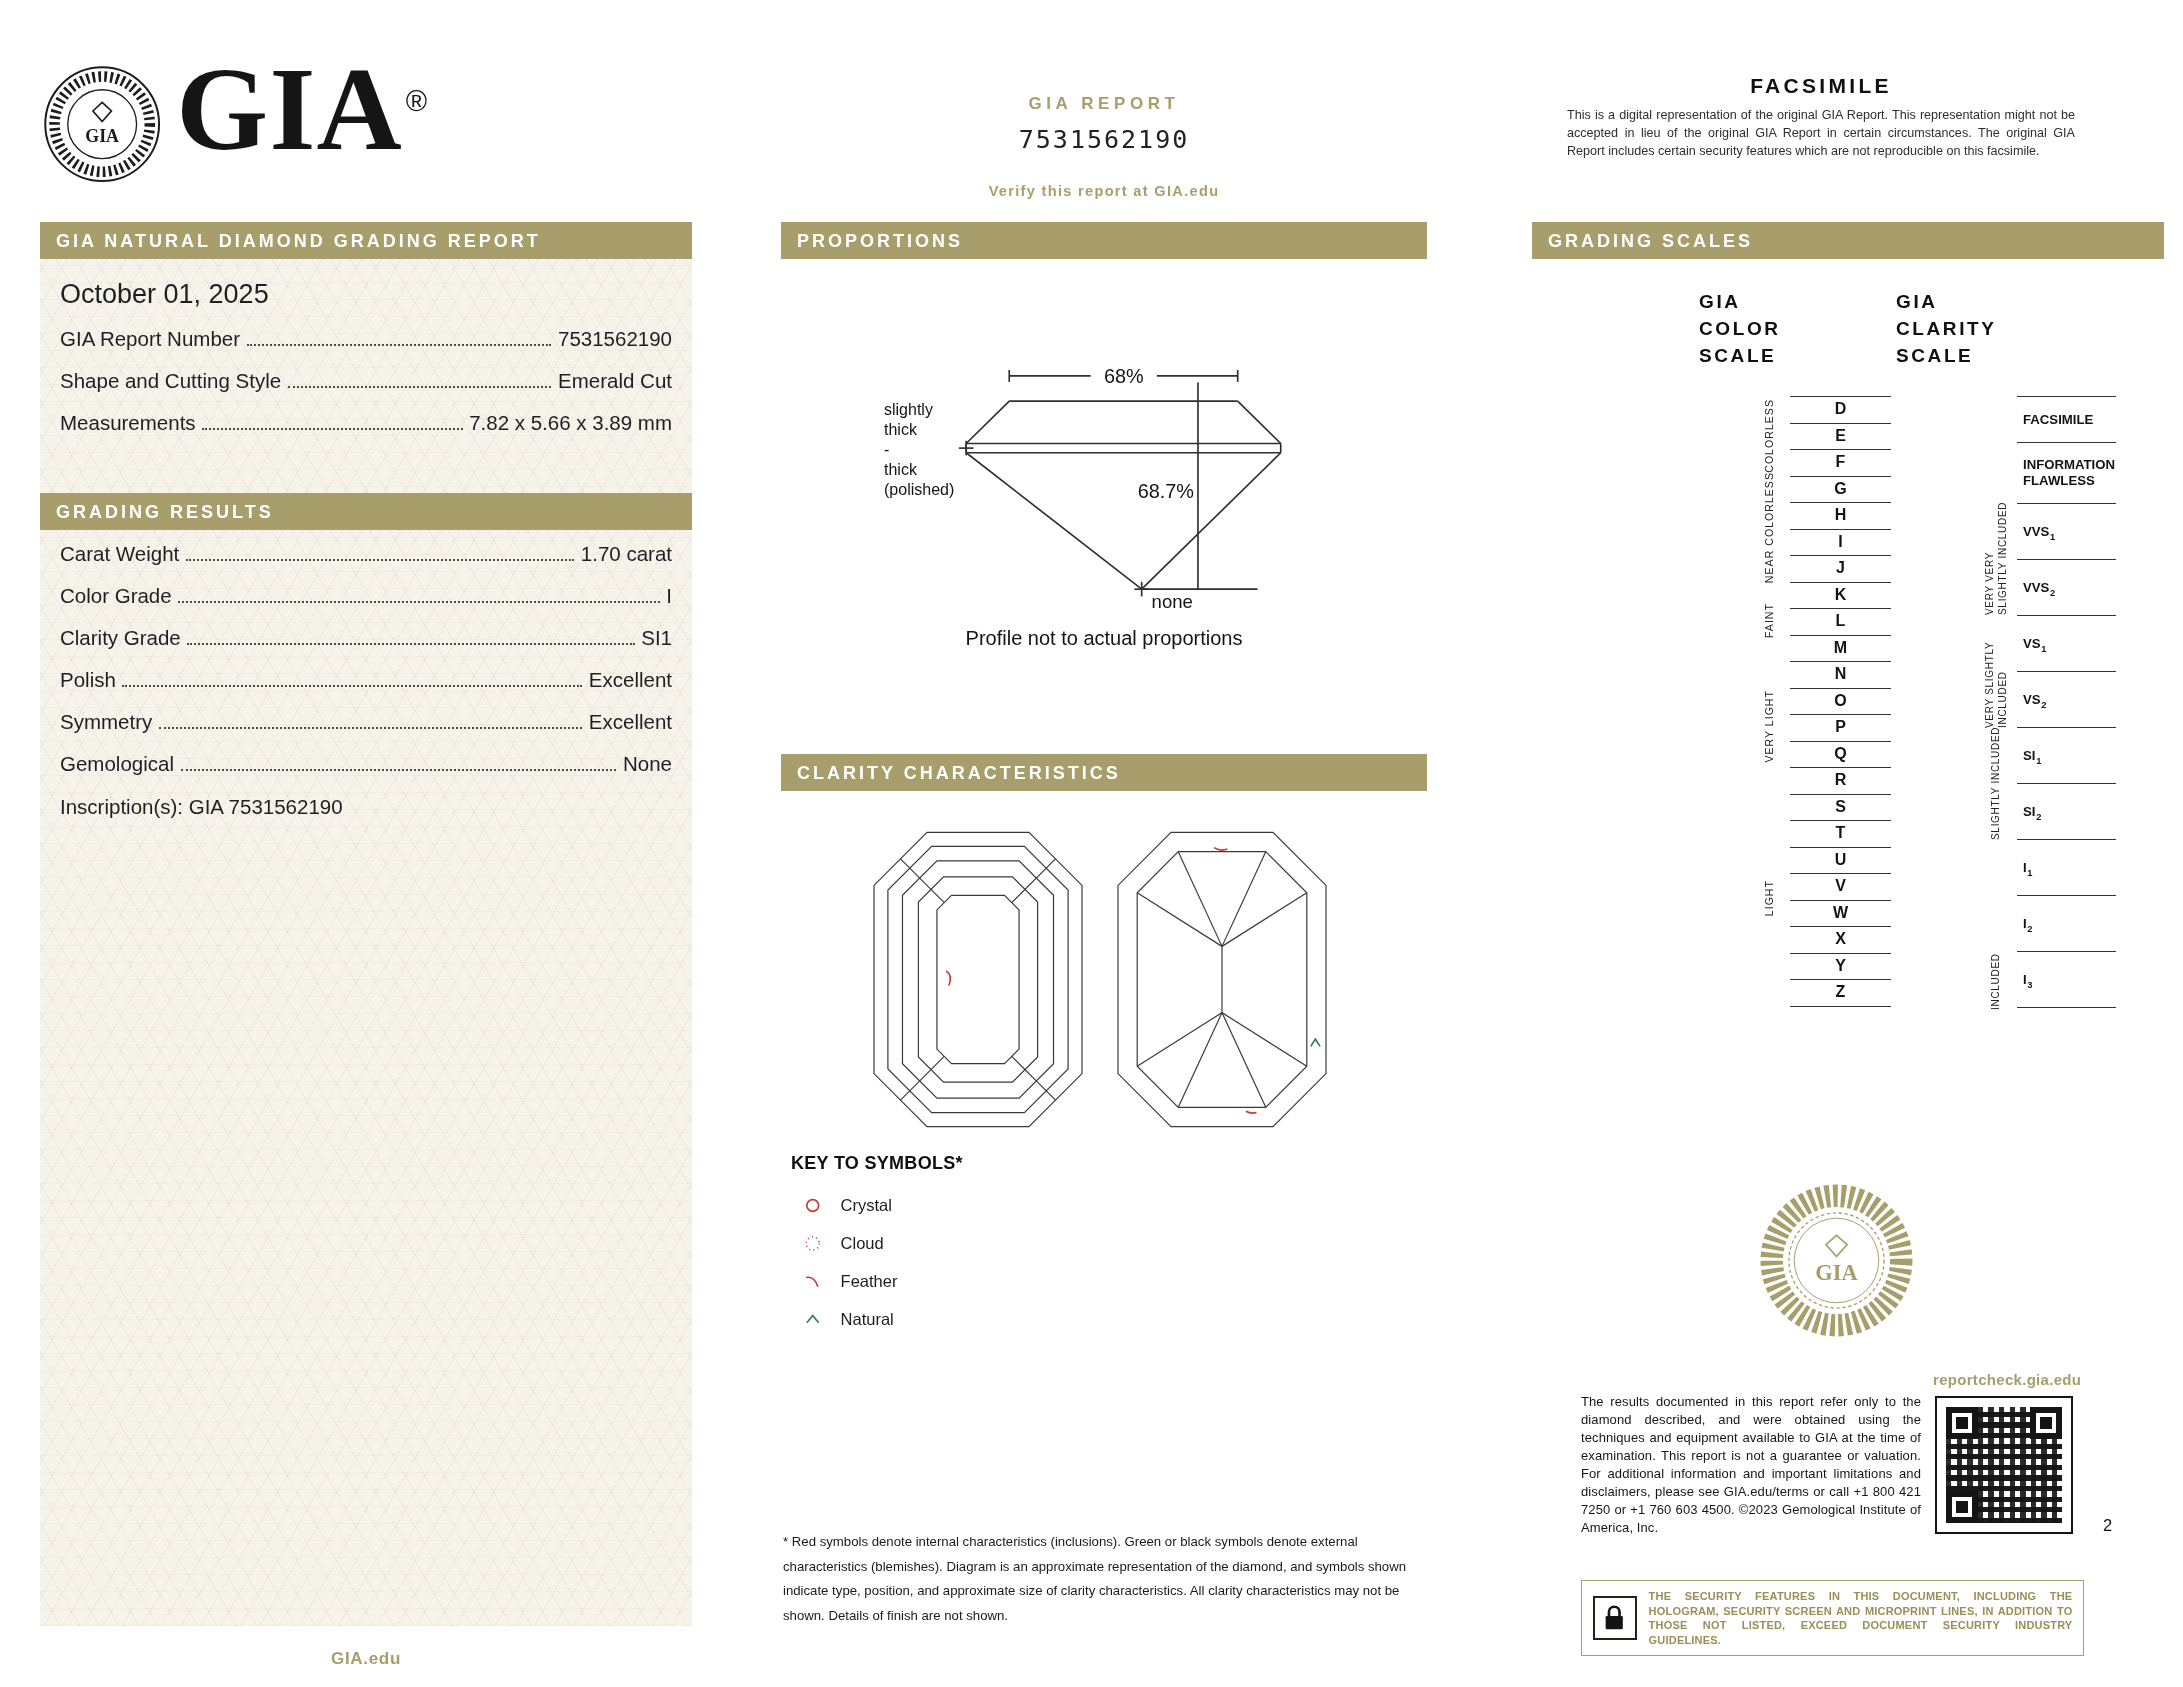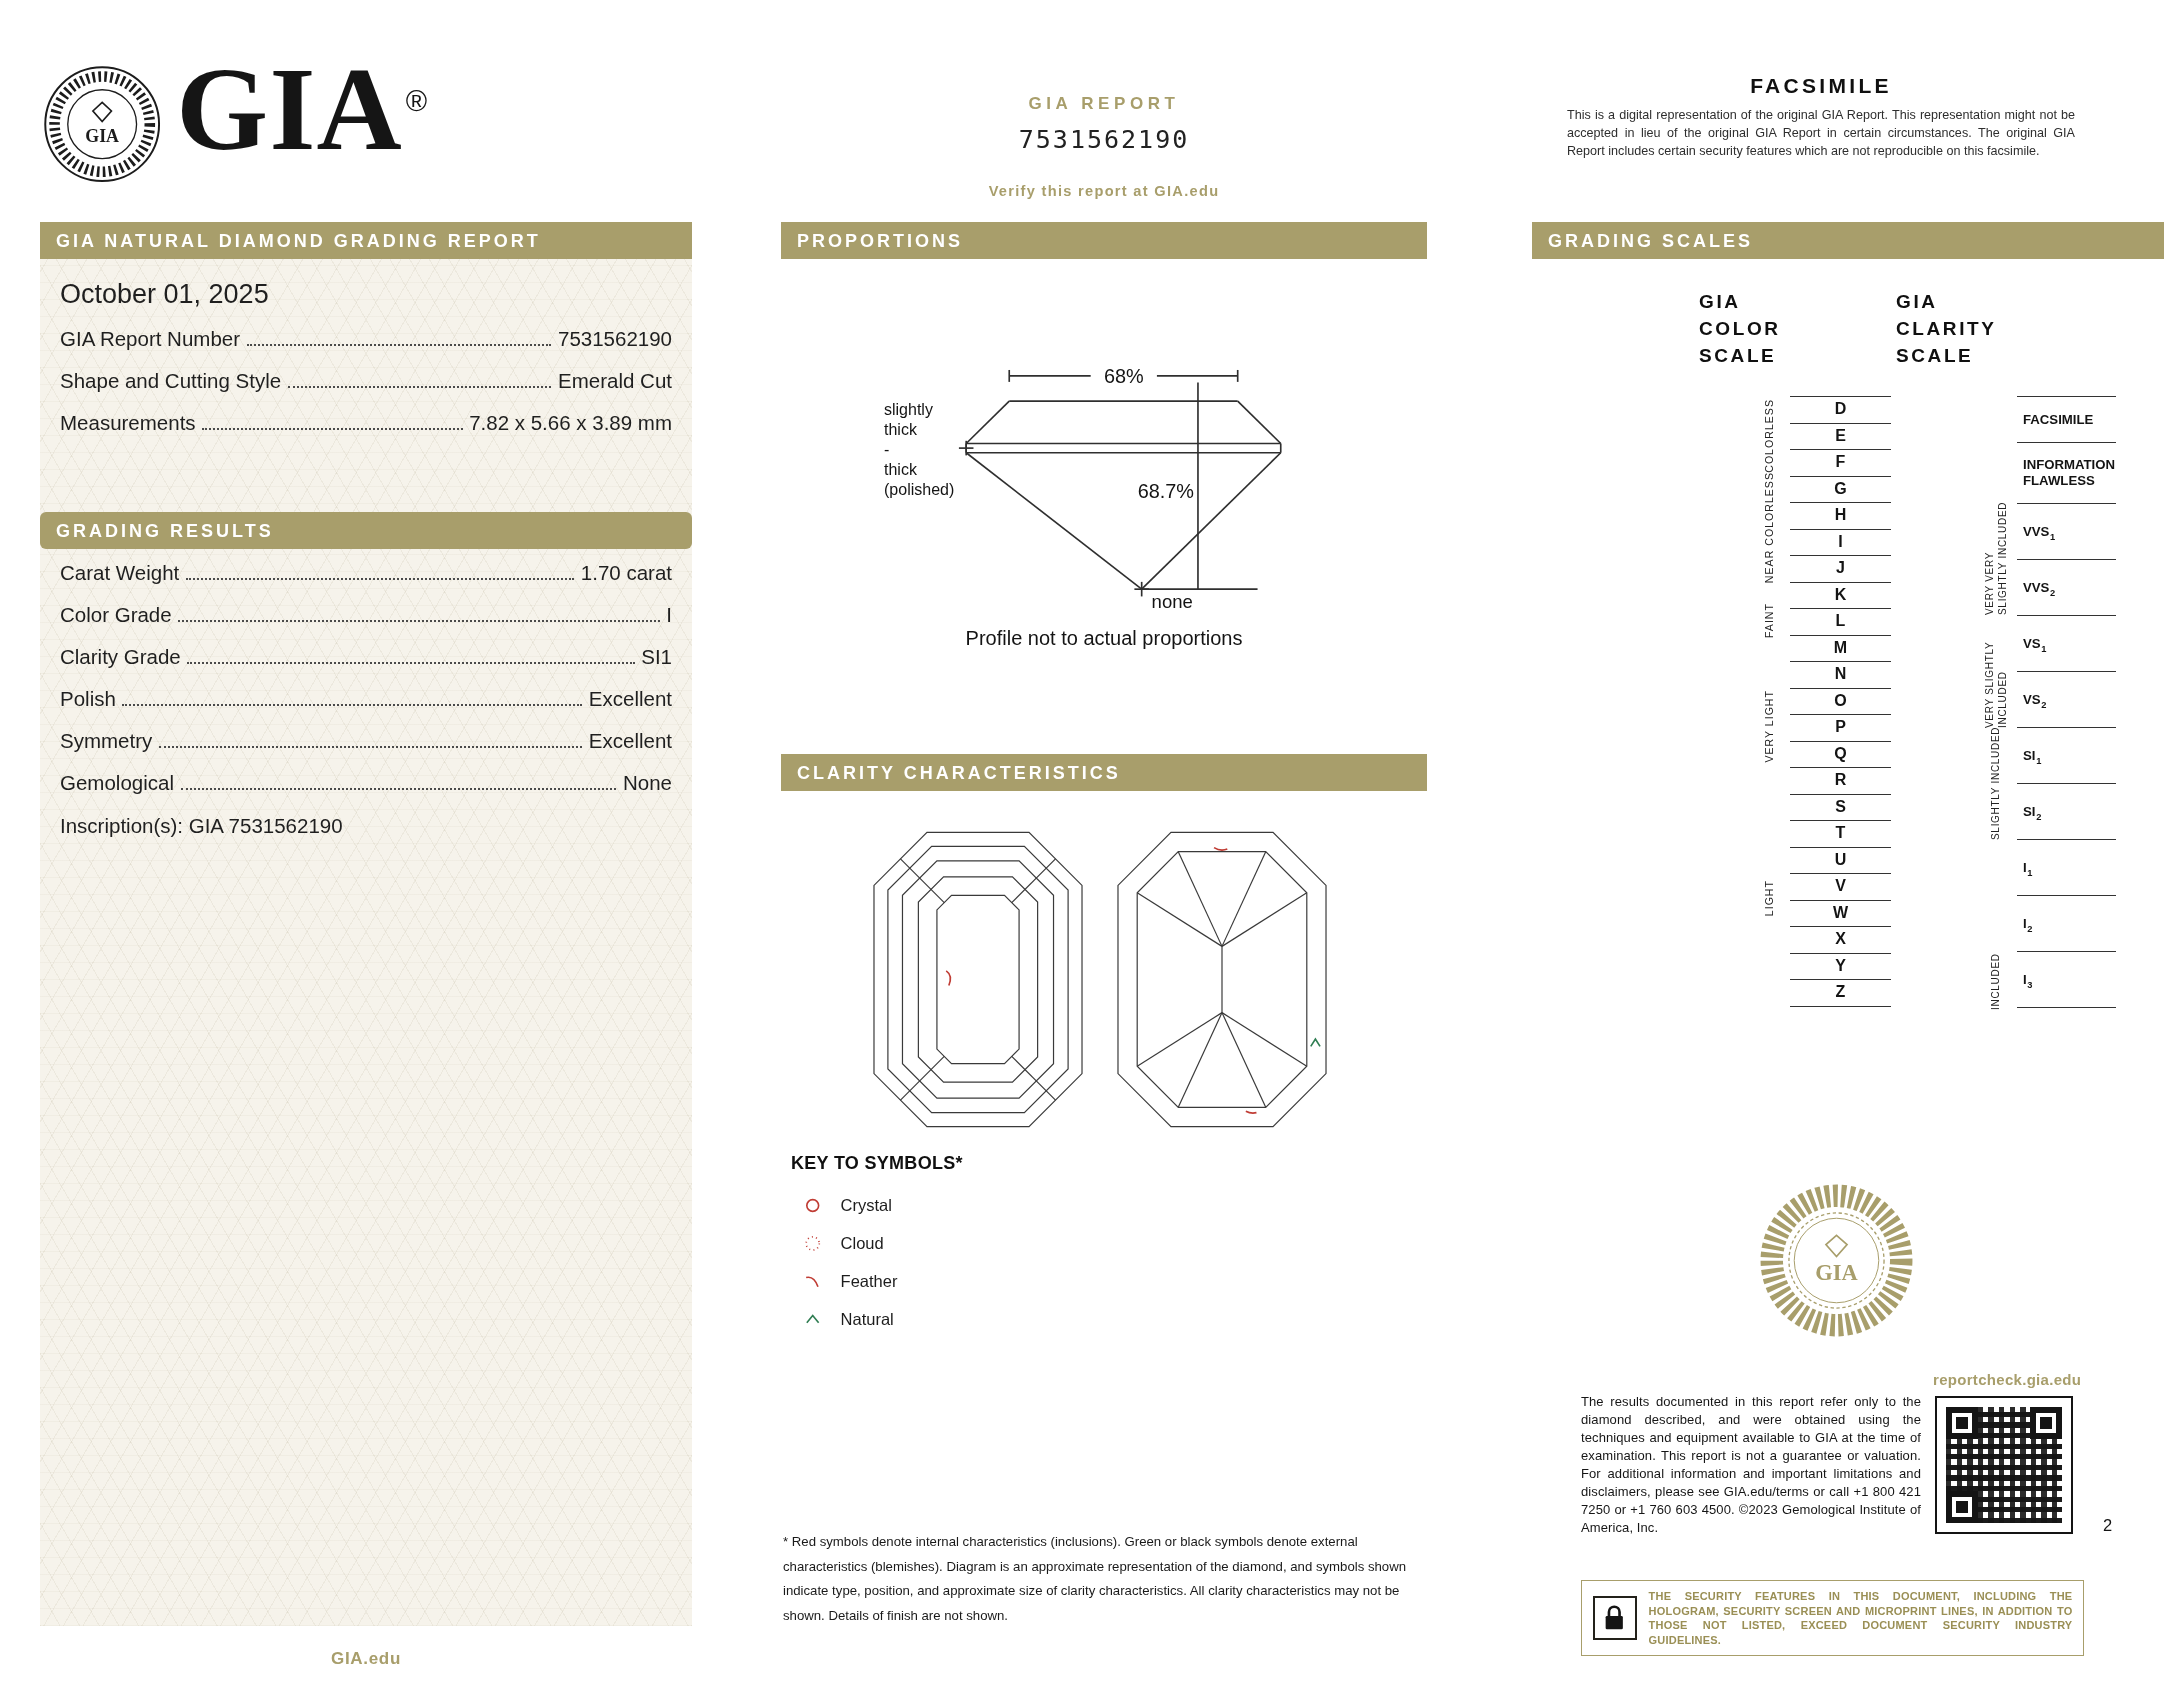--- a/index.html
+++ b/index.html
@@ -51,21 +51,21 @@
     background-image:
       repeating-linear-gradient(60deg, rgba(151,139,102,0.10) 0 1px, transparent 1px 17px),
       repeating-linear-gradient(-60deg, rgba(151,139,102,0.10) 0 1px, transparent 1px 17px),
       repeating-linear-gradient(0deg, rgba(151,139,102,0.06) 0 1px, transparent 1px 17px);
   }
   .lc-date{margin:14.6px 20px 0;height:41px;line-height:41px;font-size:27px;color:#1f1f1f;}
   .lrow{display:flex;align-items:flex-end;margin:0 20px;height:42px;font-size:20.5px;color:#1f1f1f;}
   .lrow .lbl{padding-bottom:5.3px;white-space:nowrap;}
   .lrow .dots{flex:1;min-width:26.5px;margin:0 6.6px 10.6px;border-bottom:2.6px dotted #4a4a4a;height:0;}
   .lrow .val{padding-bottom:5.3px;white-space:nowrap;}
-  .bar-2{margin-top:71px;border-radius:6px;}
+  .bar-2{margin-top:52px;}
   .bar-3{margin-top:86px;}
   .lc-inscription{margin:4px 20px 0;height:41px;line-height:41px;font-size:20.5px;color:#1f1f1f;}
   .gia-edu{left:40px;top:1649px;width:652px;text-align:center;color:var(--accent);font-weight:700;font-size:17px;letter-spacing:0.7px;cursor:pointer;}
 
   
   .prop-wrap{left:847px;top:356px;width:543px;height:265px;}
   .prop-svg{width:543px;height:265px;display:block;}
   .girdle-label{position:absolute;left:37px;top:44px;width:93px;font-size:16px;line-height:20px;color:#141414;}
   .prop-note{left:781px;top:627px;width:646px;text-align:center;font-size:20px;color:#141414;}
 

